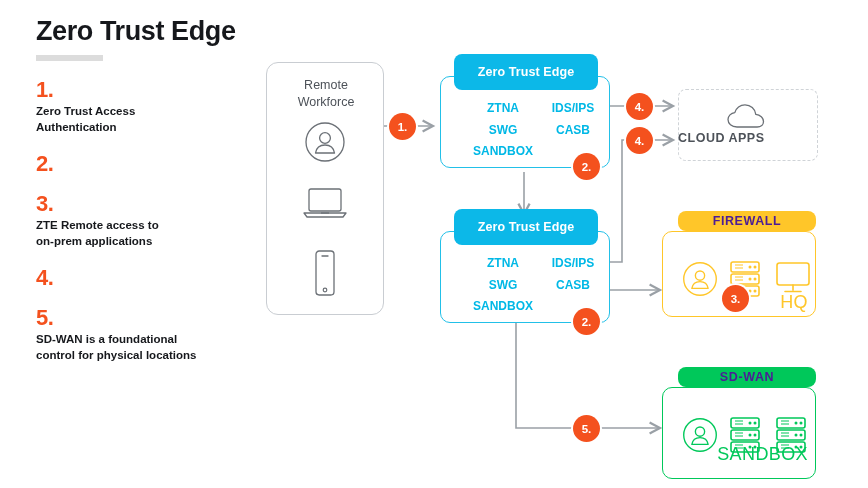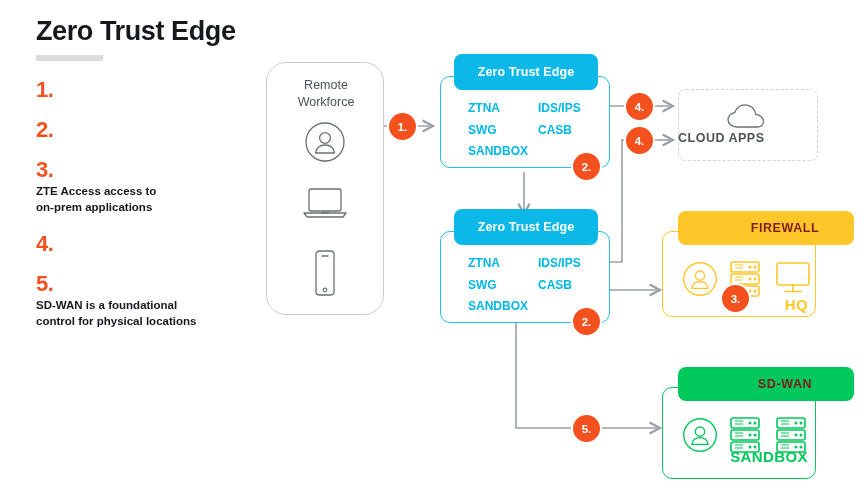--- a/index.html
+++ b/index.html
@@ -23,21 +23,21 @@
     letter-spacing:-0.5px;
   }
   .legend-text{
     font-size:11.5px;font-weight:bold;color:#16181c;line-height:15.5px;
     margin-top:3px;white-space:pre-line;
   }
 
   
   #rw-panel{
     position:absolute;left:266px;top:62px;width:118px;height:253px;
-    border:1.4px solid #c9cdd2;border-radius:20px;box-sizing:border-box;
+    border:1.4px solid #c9cdd2;border-radius:12px;box-sizing:border-box;
   }
   #rw-label{
     position:absolute;left:0;top:14px;width:118px;text-align:center;
     font-size:12.5px;color:#4d5259;line-height:17px;white-space:pre-line;
   }
   .rw-icon{position:absolute;left:50%;transform:translateX(-50%);}
 
   
   .zte{position:absolute;width:170px;}
   .zte-body{
@@ -48,39 +48,40 @@
   .zte-head{
     position:absolute;left:14px;top:0;width:144px;height:36px;
     background:#0cb8e8;border-radius:8px;
     color:#ffffff;font-size:12.5px;font-weight:bold;
     display:flex;align-items:center;justify-content:center;
     letter-spacing:0.1px;
   }
   .zte-cols{
     position:absolute;left:0;top:44px;width:170px;height:70px;
     display:flex;
+    text-align:center;
   }
   .zte-col{font-size:12px;font-weight:bold;color:#00b8e6;line-height:21.5px;}
   .zte-col.c1{margin-left:28px;width:70px;}
   .zte-col.c2{width:70px;}
 
   
   .dest{position:absolute;}
   .dest-body{
     position:absolute;left:0;top:20px;width:154px;height:86px;
     border-radius:10px;box-sizing:border-box;background:#fff;
   }
   .dest-head{
-    position:absolute;left:16px;top:0;width:138px;height:34px;
-    border-radius:8px;color:#7f1d1d;font-size:12.5px;font-weight:bold;
-    display:flex;align-items:center;justify-content:center;letter-spacing:0.6px;padding-left:38px;
+    position:absolute;left:16px;top:0;width:138px;height:20px;
+    border-radius:8px;color:#4c1d95;font-size:12.5px;font-weight:bold;
+    display:flex;align-items:center;justify-content:center;letter-spacing:0.6px;
   }
   .dest-tag{
     position:absolute;right:12px;bottom:8px;
-    font-size:15px;font-weight:bold;letter-spacing:0.4px;
+    font-size:18px;font-weight:normal;letter-spacing:0.4px;
   }
 
   
   #cloud-body{
     position:absolute;left:0;top:0;width:140px;height:72px;
     border:1.4px dashed #cfd3d7;border-radius:8px;box-sizing:border-box;
     background:#fff;
   }
   #cloud-label{
     position:absolute;left:0;top:42px;width:140px;text-align:left;
@@ -102,27 +103,29 @@
 <body>
 
 <div id="canvas">
 
   <div id="legend">
     <div id="title">Zero Trust Edge</div>
     <div id="title-rule"></div>
 
     <div class="legend-item">
       <div class="legend-num">1.</div>
+      <div class="legend-text">Zero Trust Access
+Authentication</div>
     </div>
     <div class="legend-item">
       <div class="legend-num">2.</div>
     </div>
     <div class="legend-item">
       <div class="legend-num">3.</div>
-      <div class="legend-text">ZTE Access access to
+      <div class="legend-text">ZTE Remote access to
 on-prem applications</div>
     </div>
     <div class="legend-item">
       <div class="legend-num">4.</div>
     </div>
     <div class="legend-item">
       <div class="legend-num">5.</div>
       <div class="legend-text">SD-WAN is a foundational
 control for physical locations</div>
     </div>

